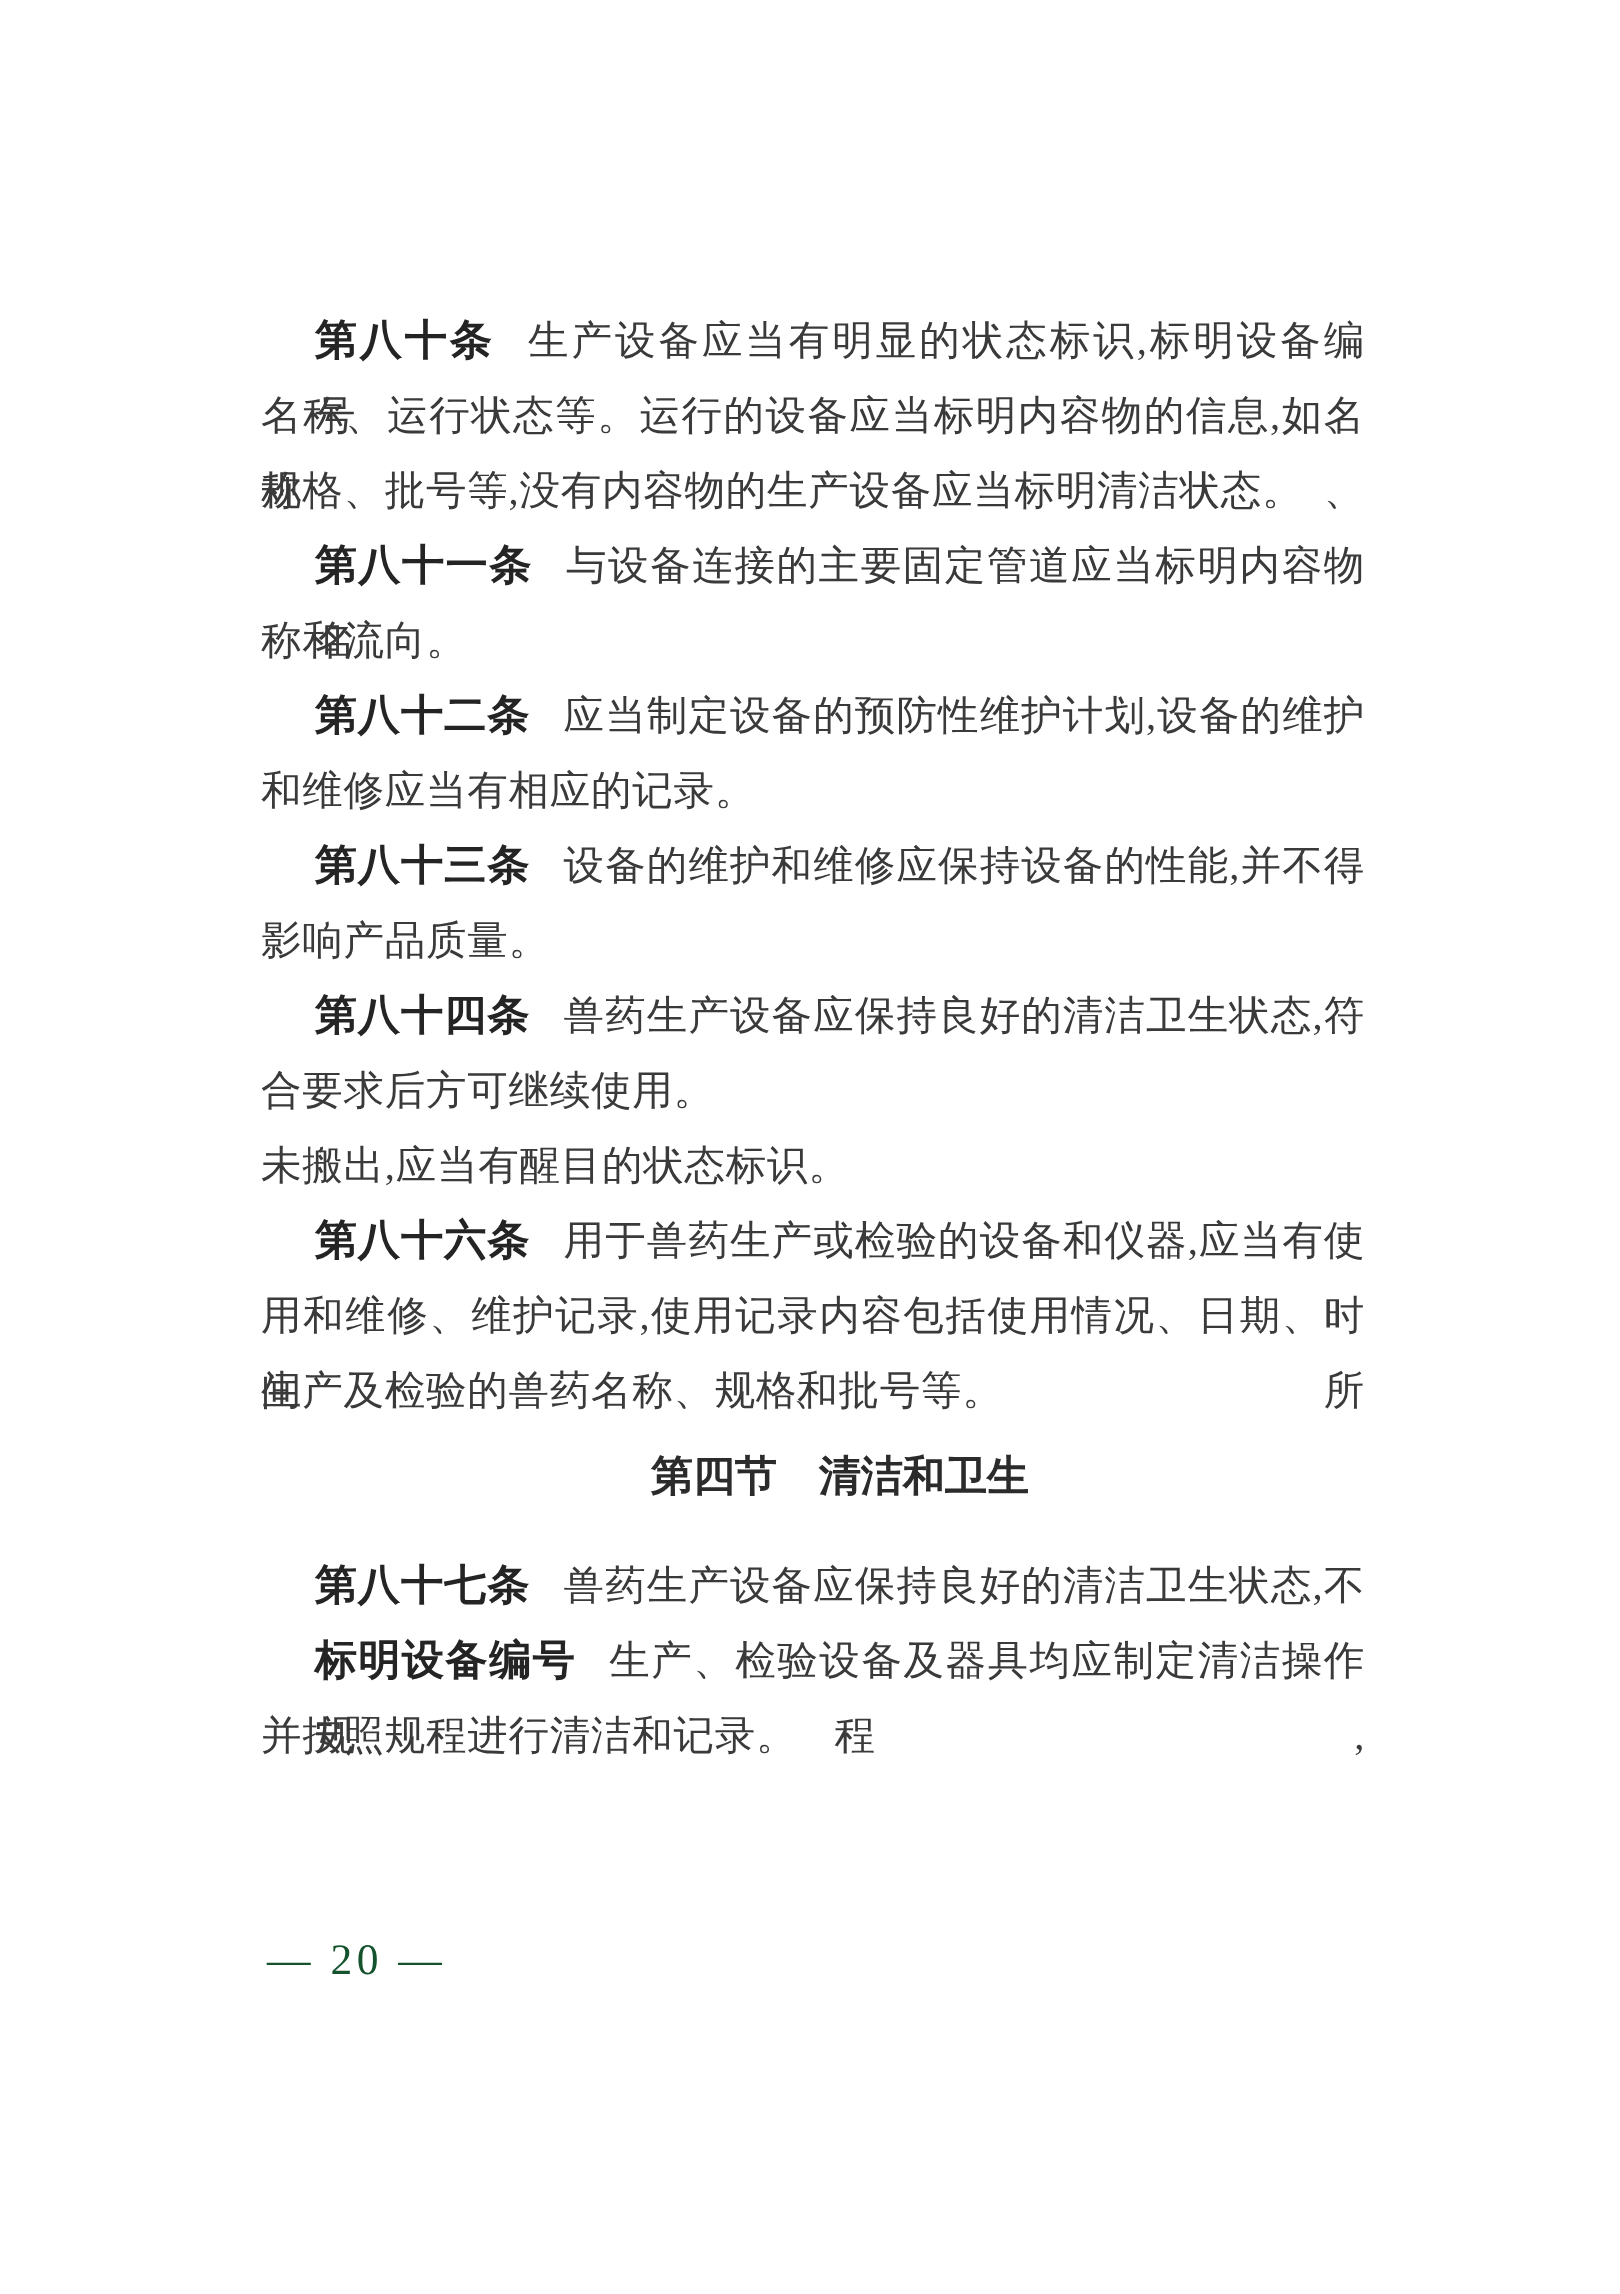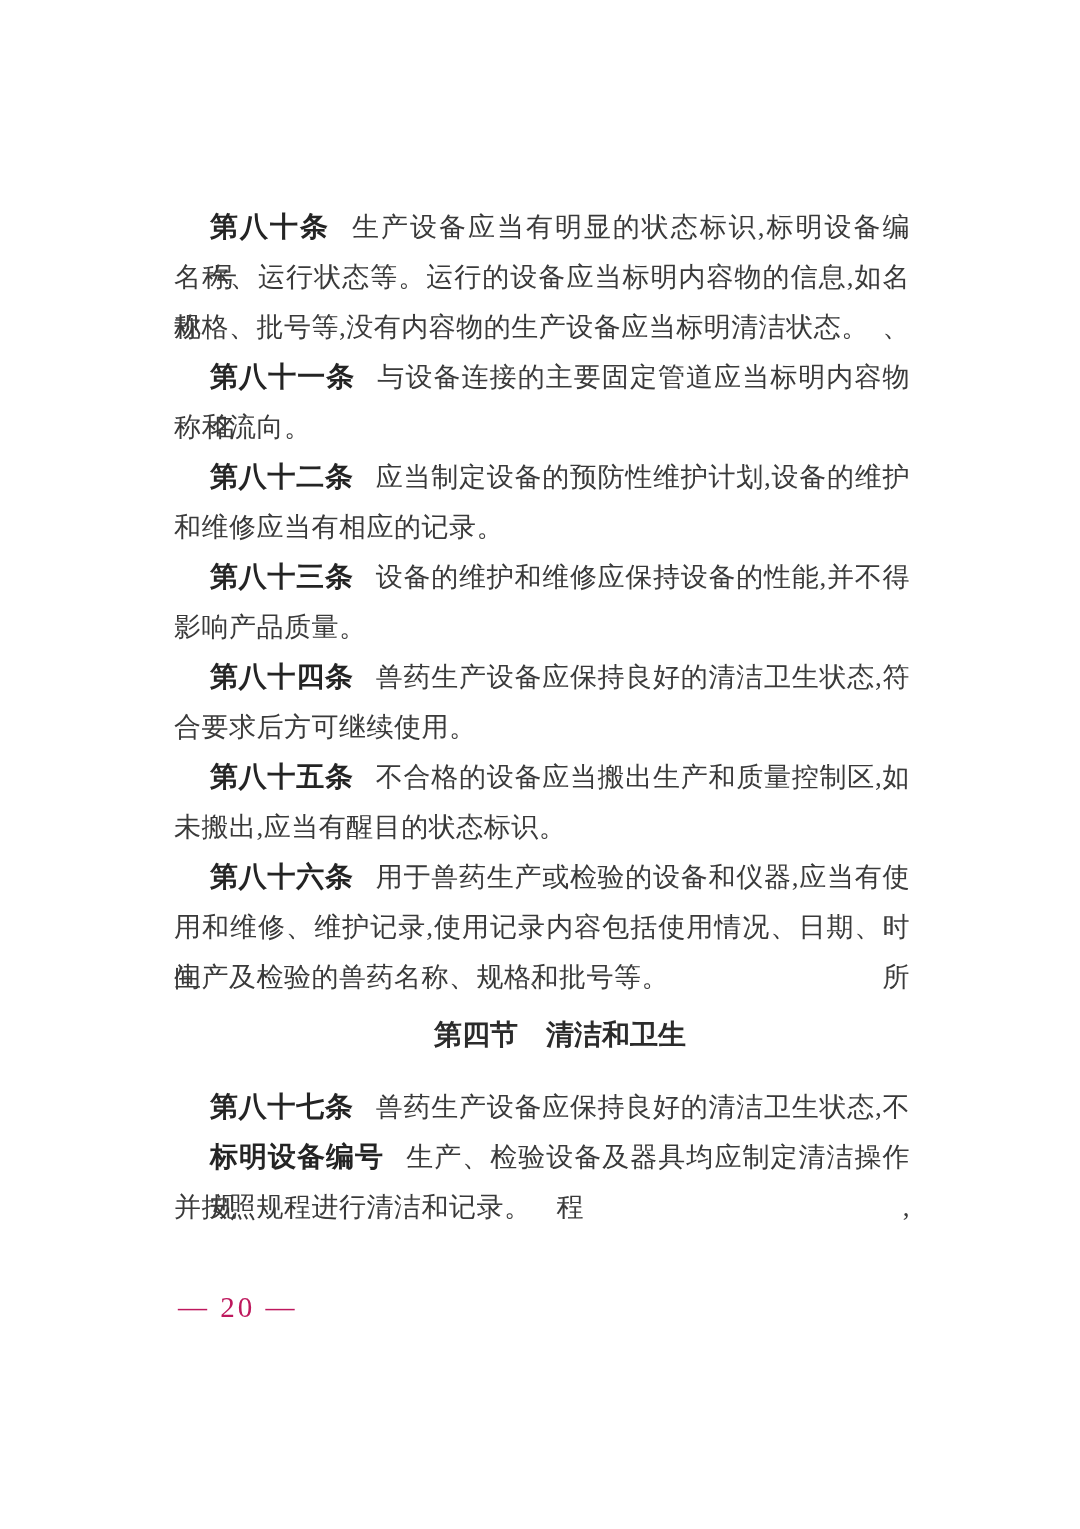--- a/index.html
+++ b/index.html
@@ -61,21 +61,21 @@
   .sec-title {
     font-weight: 700;
   }
   .page-footer {
     position: absolute;
     left: 178px;
     top: 1285px;
     height: 44px;
     line-height: 44px;
     font-size: 29px;
-    color: #be185d;
+    color: #14532d;
     letter-spacing: 3px;
     font-family: "Liberation Serif", serif;
   }
 </style>
 </head>
 <body>
 
 <div class="page">
   <div class="content">
 
@@ -99,21 +99,20 @@
       <div class="line jf first"><span class="num">第八十三条</span><span>设备的维护和维修应保持设备的性能,并不得</span></div>
       <div class="line">影响产品质量。</div>
     </div>
 
     <div class="para">
       <div class="line jf first"><span class="num">第八十四条</span><span>兽药生产设备应保持良好的清洁卫生状态,符</span></div>
       <div class="line">合要求后方可继续使用。</div>
     </div>
 
     <div class="para">
-      <div class="line jf first"><span class="num">第八十五条</span><span>不合格的设备应当搬出生产和质量控制区,如</span></div>
       <div class="line">未搬出,应当有醒目的状态标识。</div>
     </div>
 
     <div class="para">
       <div class="line jf first"><span class="num">第八十六条</span><span>用于兽药生产或检验的设备和仪器,应当有使</span></div>
       <div class="line jf">用和维修、维护记录,使用记录内容包括使用情况、日期、时间、所</div>
       <div class="line">生产及检验的兽药名称、规格和批号等。</div>
     </div>
 
     <div class="section-heading">

